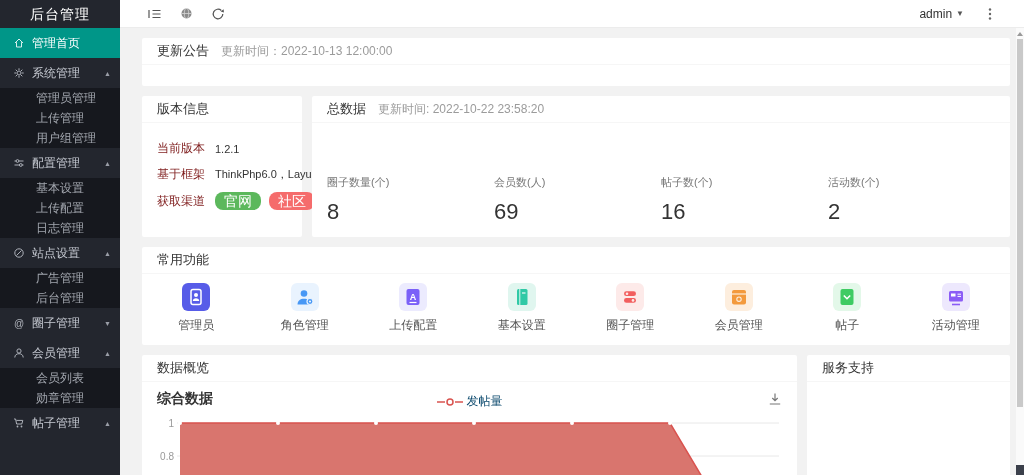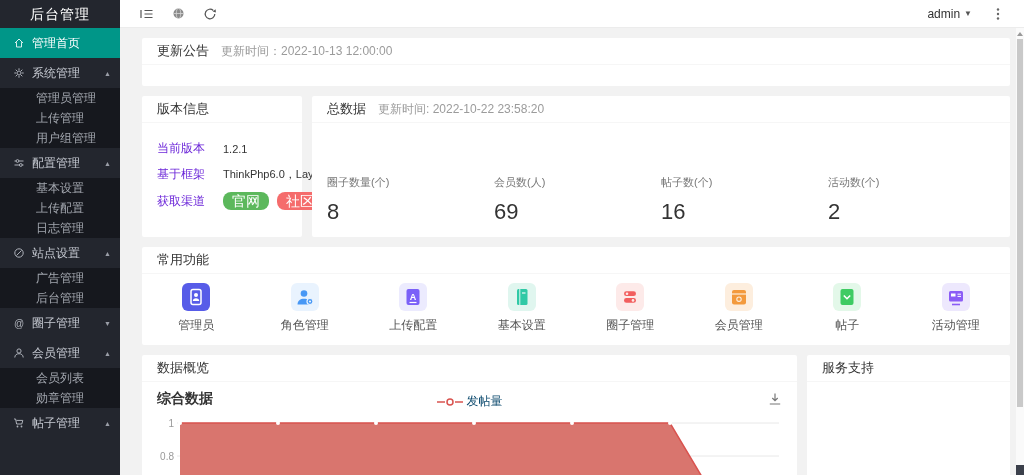--- a/index.html
+++ b/index.html
@@ -13,38 +13,38 @@
   .menu-item.active { background:#009688; color:#fff; }
   .menu-item .mi { width:12px; height:12px; margin-right:7px; flex:none; opacity:.85; }
   .menu-item .mtxt { font-size:12px; }
   .menu-item .arrow { position:absolute; right:9px; font-size:7px; color:#9a9ea7; }
   .arrow-up::after { content:"▲"; }
   .arrow-down::after { content:"▼"; }
   .submenu { background:#16181e; padding:0 0; }
   .sub-item { height:20px; line-height:20px; padding-left:36px; font-size:12px; color:#a3a7af; cursor:pointer; }
 
   
-  .topbar { position:absolute; left:120px; top:0; right:0; height:28px; background:#fff; border-bottom:1px solid #ececec; display:flex; align-items:center; padding:0 10px; z-index:4; }
+  .topbar { position:absolute; left:120px; top:0; right:0; height:28px; background:#fff; border-bottom:1px solid #ececec; display:flex; align-items:center; padding:0 18px; z-index:4; }
   .tb-ic { width:32px; height:27px; display:flex; align-items:center; justify-content:center; cursor:pointer; }
   .tb-right { margin-left:auto; display:flex; align-items:center; }
   .admin-dd { display:flex; align-items:center; padding:0 10px; cursor:pointer; color:#333; }
   .caret { font-size:8px; color:#555; margin-left:4px; }
 
   
   .content { position:absolute; left:120px; top:28px; width:890px; height:447px; padding:10px 0 0 22px; overflow:hidden; }
   .card { background:#fff; border-radius:2px; margin-bottom:10px; }
   .card-h { height:27px; padding:0 15px; border-bottom:1px solid #f6f6f6; font-size:13px; color:#333; display:flex; align-items:center; }
   .card-h .time { font-size:12px; color:#9b9b9b; margin-left:12px; }
   .ann-body { height:21px; }
 
   .row-flex { display:flex; }
   .version-card { width:160px; flex:none; margin-right:10px; }
   .version-body { padding:8px 15px 12px; }
   .v-row { display:flex; align-items:center; margin-top:9px; white-space:nowrap; }
-  .v-label { color:#6d28d9; margin-right:18px; font-size:12px; flex:none; }
+  .v-label { color:#7f1d1d; margin-right:10px; font-size:12px; flex:none; }
   .v-value { color:#333; font-size:11px; }
   .btn { display:inline-block; height:18px; line-height:18px; padding:0 9px; border-radius:8px; color:#fff; font-size:14px; margin-right:8px; cursor:pointer; }
   .btn-green { background:#5CB85C; }
   .btn-red { background:#F56C6C; }
 
   .totals-card { flex:1; }
   .totals-body { display:flex; padding:16px 15px 12px; }
   .stat { flex:1; }
   .stat-label { font-size:11px; color:#777;margin-top:36px; }
   .stat-value { font-size:22px; color:#333; margin-top:9px; }

